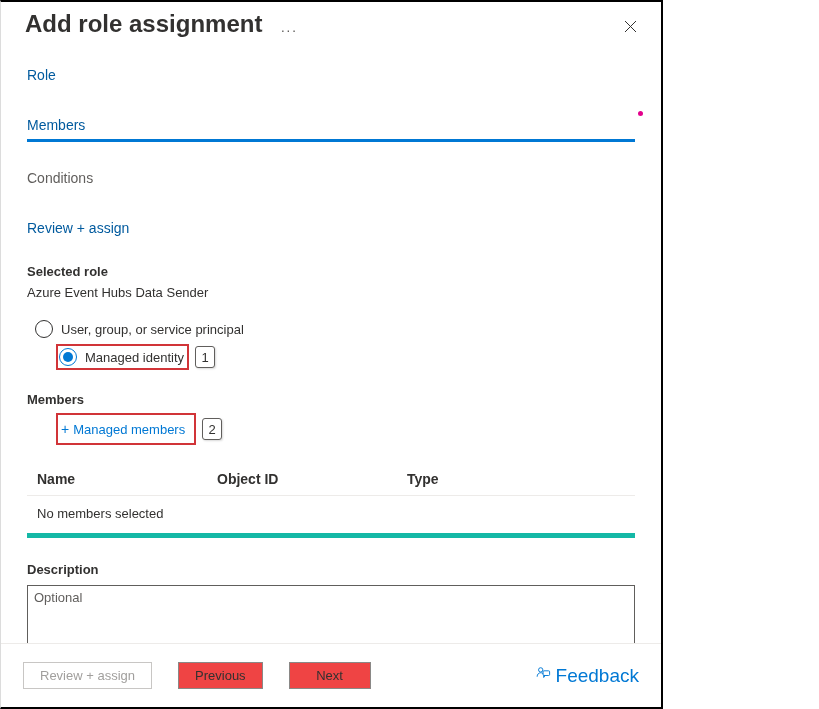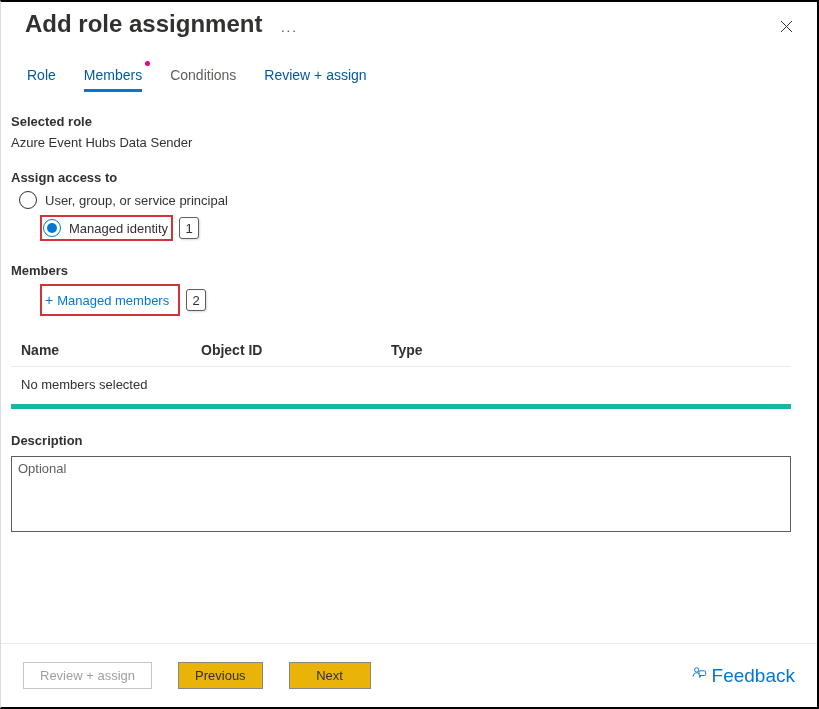--- a/index.html
+++ b/index.html
@@ -4,21 +4,21 @@
 <style>
   * { box-sizing: border-box; }
   html, body {
     margin: 0; padding: 0;
     font-family: "Segoe UI", -apple-system, BlinkMacSystemFont, sans-serif;
     font-size: 13px;
     color: #323130;
     background: #fff;
   }
   .page {
-    width: 819px;
+    width: 663px;
     height: 709px;
     position: relative;
     border-top: 2px solid #000;
     border-left: 1px solid #dcdcdc;
     border-right: 2px solid #000;
     border-bottom: 2px solid #000;
     display: flex;
     flex-direction: column;
   }
   .header {
@@ -47,20 +47,21 @@
     font-size: 15px;
     color: #323130;
     cursor: pointer;
     padding: 4px;
     line-height: 1;
   }
   .tabs {
     display: flex;
     gap: 28px;
     padding: 28px 26px 0 26px;
+    flex-direction: column;
   }
   .tab {
     font-size: 14px;
     color: #005a9e;
     padding-bottom: 6px;
     cursor: pointer;
     position: relative;
   }
   .tab.inactive { color: #605e5c; }
   .tab.link { color: #005a9e; }
@@ -70,21 +71,21 @@
     font-weight: 400;
   }
   .redot {
     position: absolute;
     top: -6px; right: -8px;
     width: 5px; height: 5px;
     background: #e3008c;
     border-radius: 50%;
   }
   .content {
-    padding: 22px 26px 0 10px;
+    padding: 22px 26px 0 26px;
     flex: 1 1 auto;
     overflow: hidden;
   }
   .section-label {
     font-weight: 600;
     font-size: 13px;
     margin-top: 0;
     margin-bottom: 6px;
   }
   .role-value {
@@ -197,21 +198,21 @@
     display: flex;
     align-items: center;
     gap: 26px;
   }
   .btn {
     min-width: 82px;
     padding: 5px 16px;
     font-size: 13px;
     font-family: inherit;
     border: 1px solid #8a8886;
-    background: #eab308;
+    background: #ef4444;
     cursor: pointer;
     color: #323130;
   }
   .btn.disabled {
     color: #a19f9d;
     border-color: #c8c6c4;
     background: #fff;
     cursor: default;
   }
   .feedback {
@@ -248,21 +249,20 @@
     </div>
     <div class="tab inactive">Conditions</div>
     <div class="tab link">Review + assign</div>
   </div>
 
   <div class="content">
 
     <div class="section-label">Selected role</div>
     <div class="role-value">Azure Event Hubs Data Sender</div>
 
-    <div class="section-label">Assign access to</div>
 
     <div class="radio-row">
       <span class="radio-circle"></span>
       <span>User, group, or service principal</span>
     </div>
 
     <div style="display:flex;align-items:center;">
       <span class="callout-box">
         <span class="radio-row" style="margin:0;">
           <span class="radio-circle selected">

